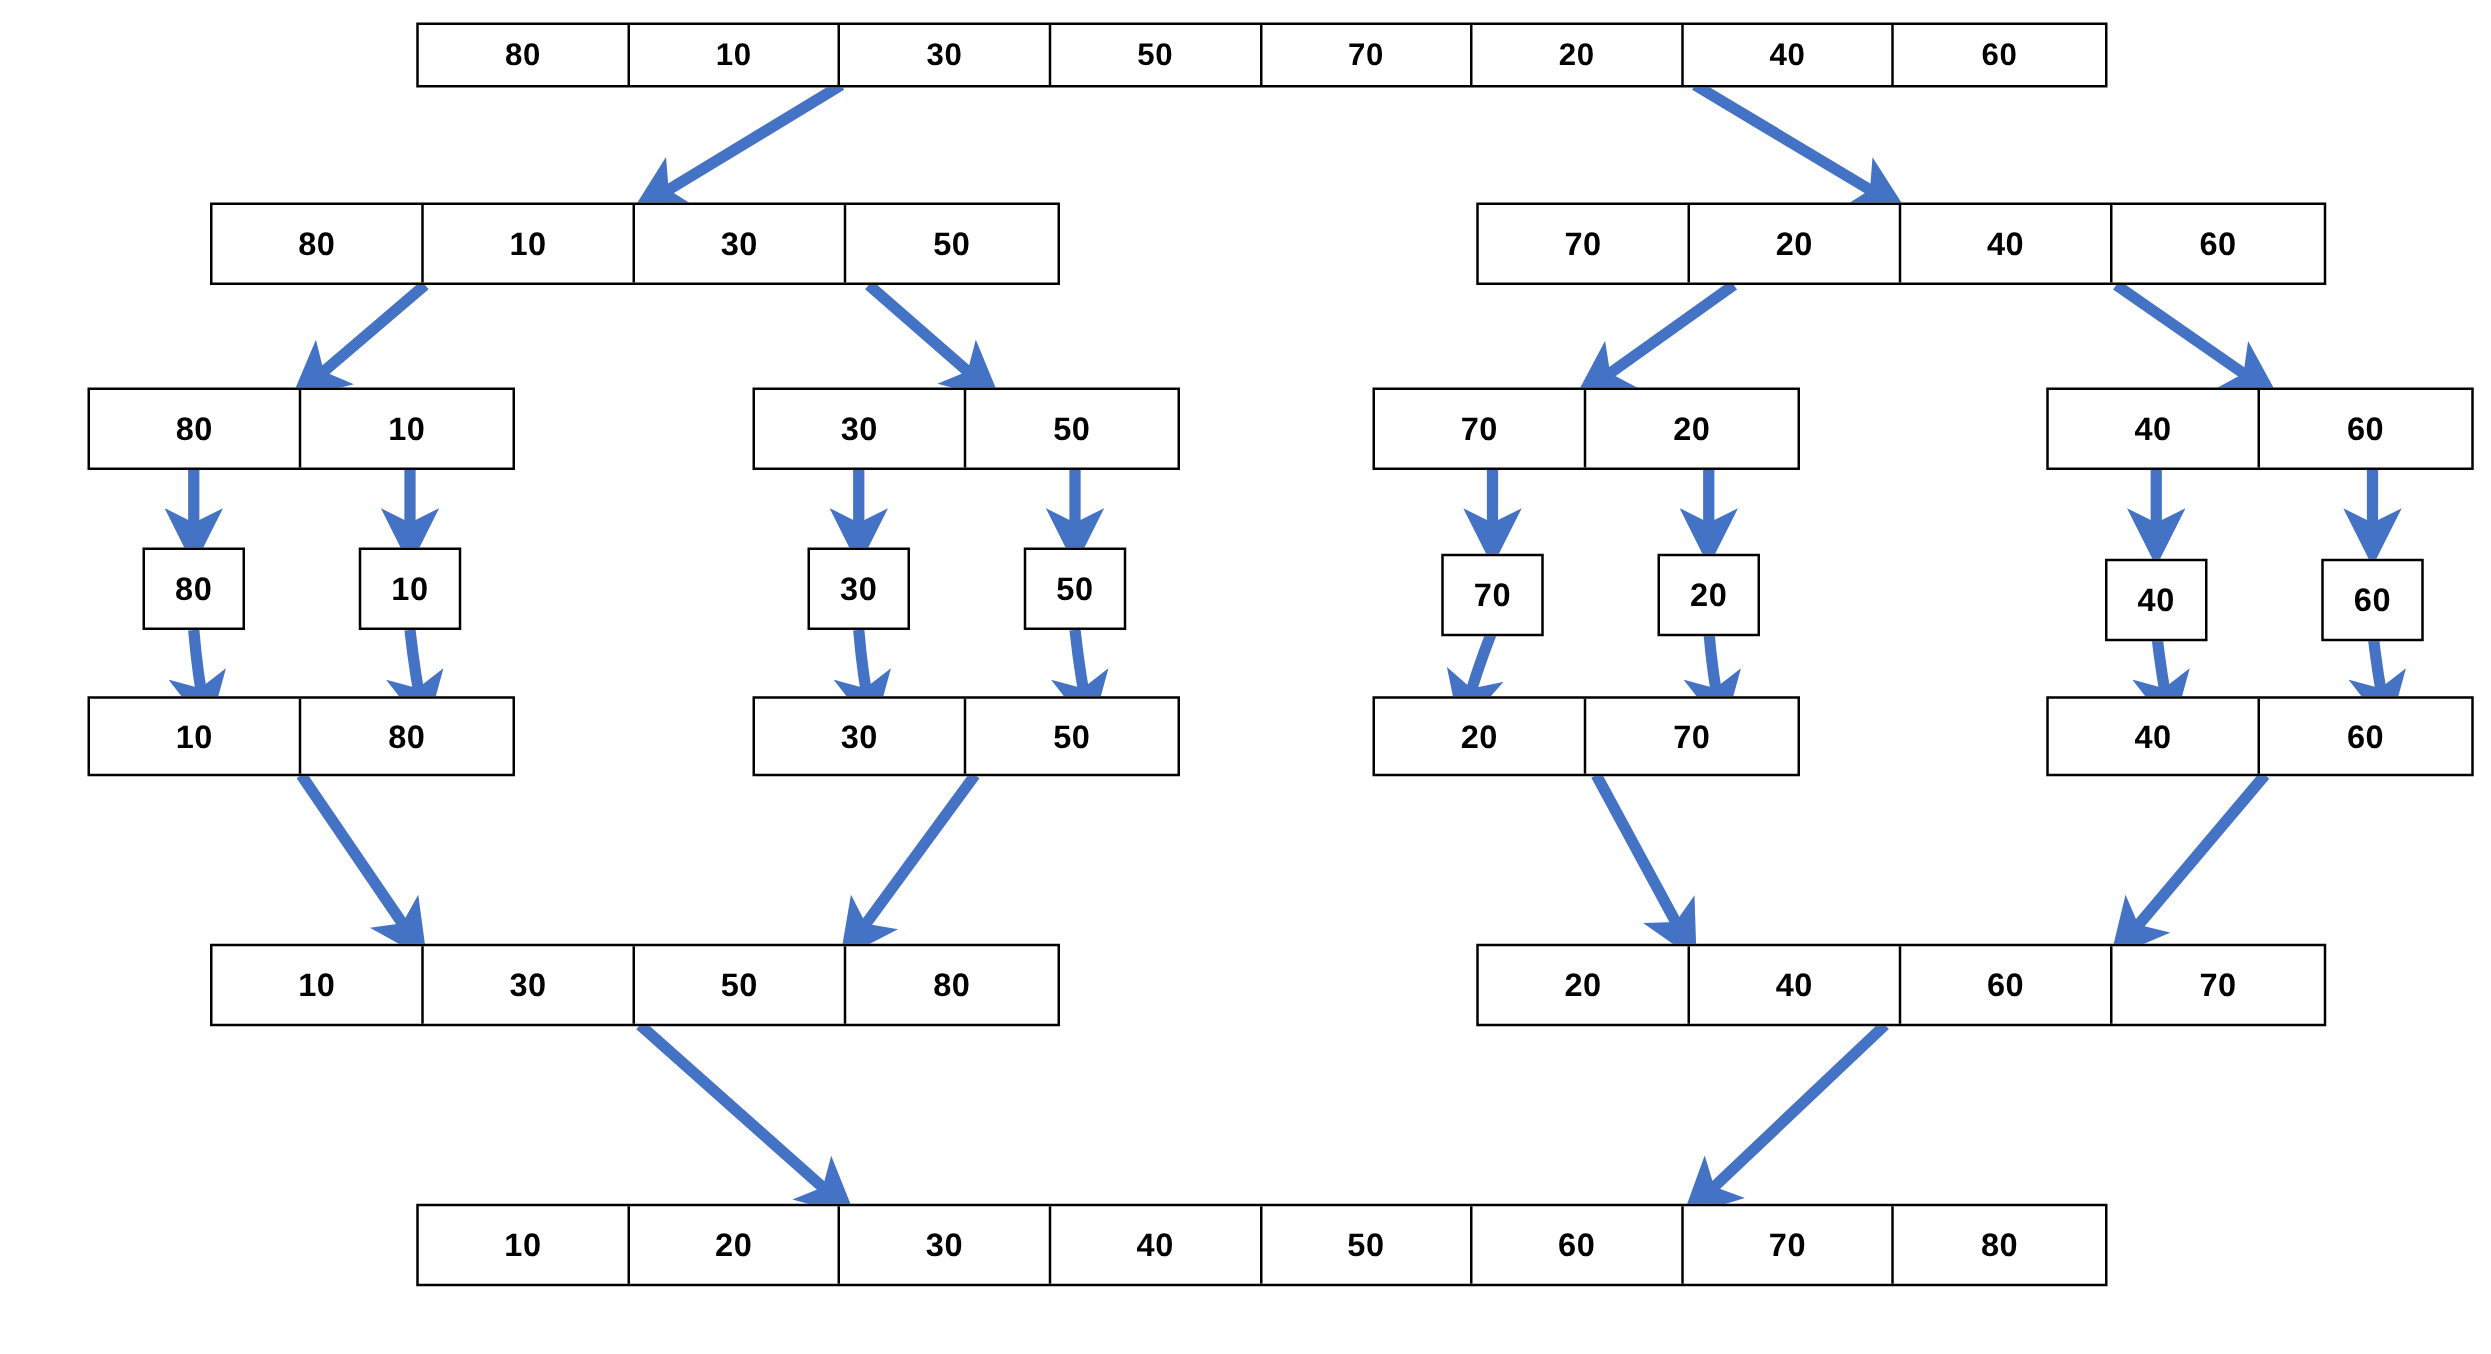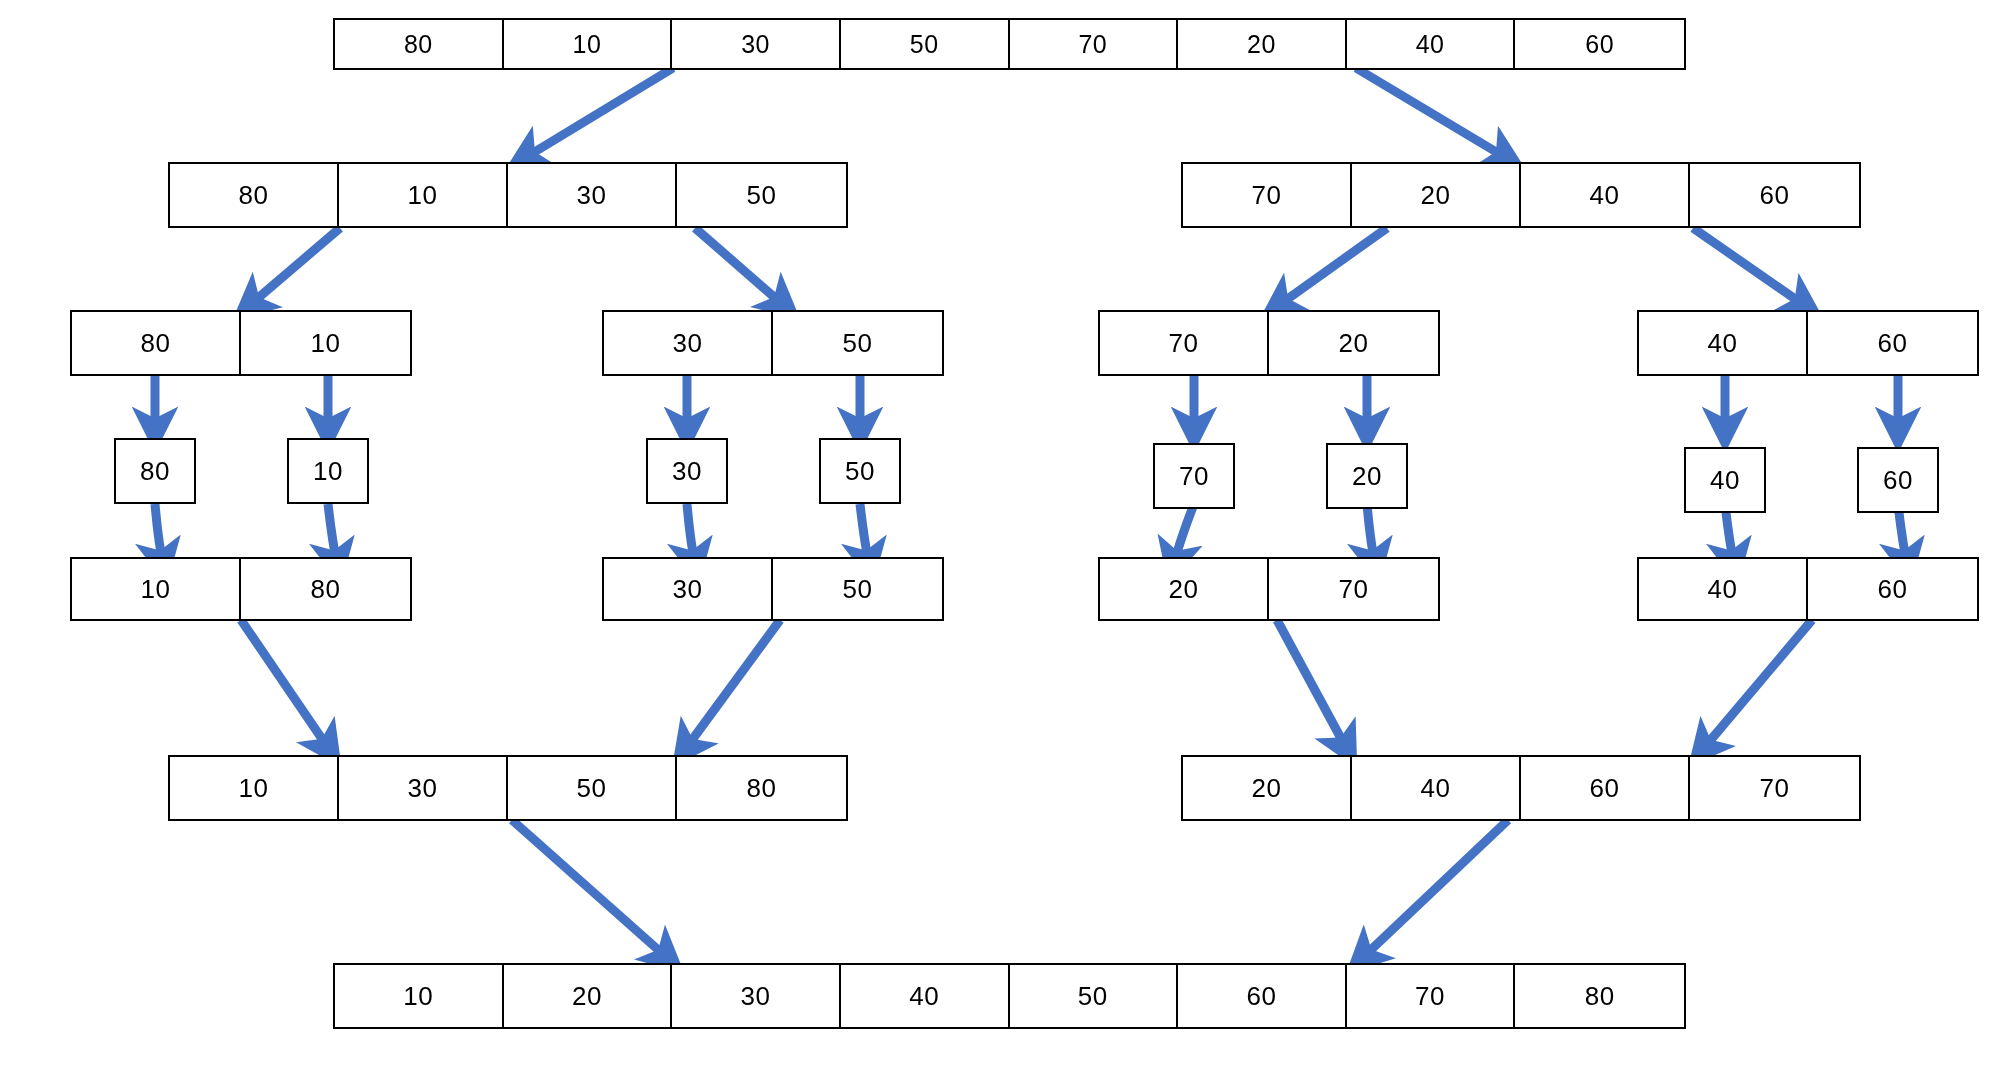--- a/index.html
+++ b/index.html
@@ -30,21 +30,21 @@
     box-sizing: border-box;
     background: #ffffff;
     z-index: 2;
   }
   .cell {
     display: flex;
     align-items: center;
     justify-content: center;
     box-sizing: border-box;
     border-right: 2px solid #000000;
-    font-weight: normal;
+    font-weight: bold;
     color: #000000;
     letter-spacing: 0.5px;
   }
   .cell:last-child {
     border-right: none;
   }
 </style>
 </head>
 <body>
 

